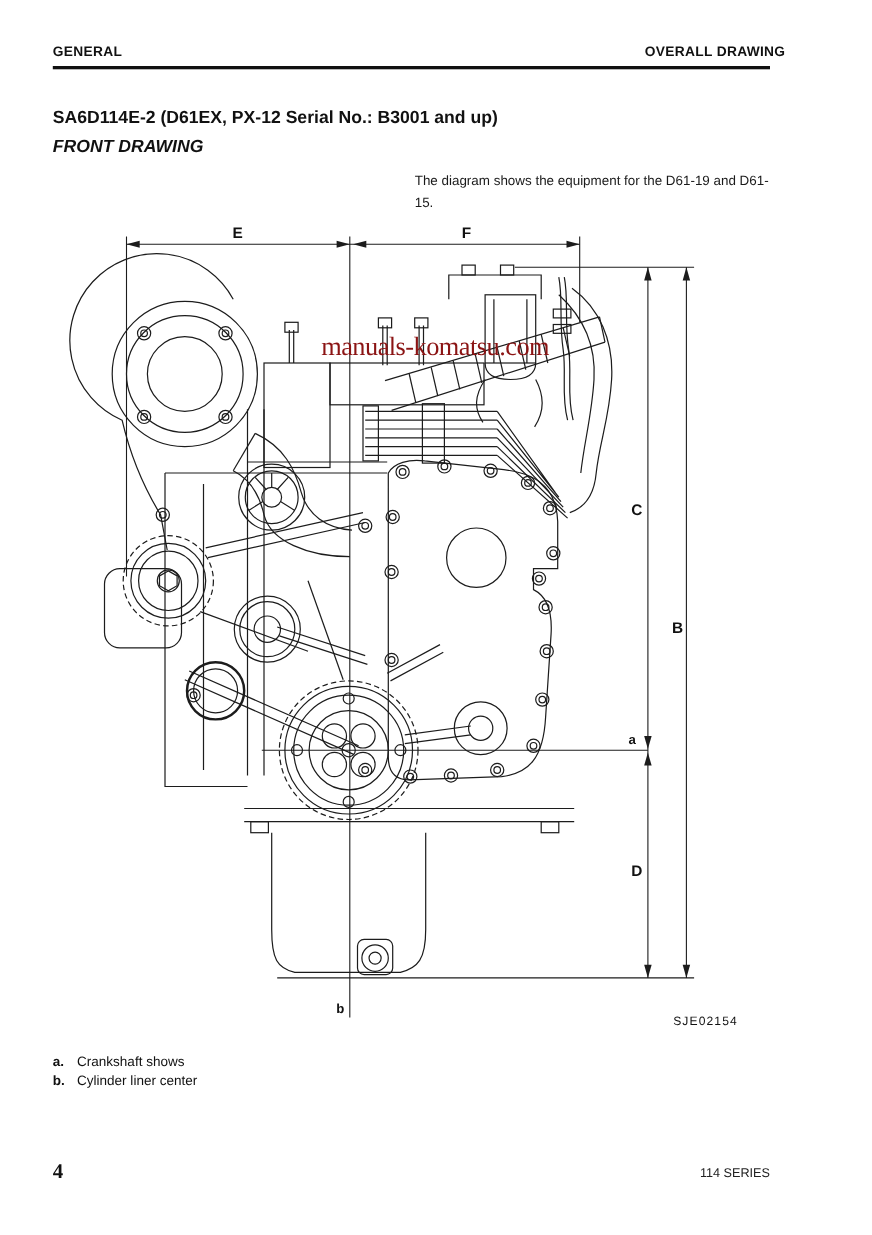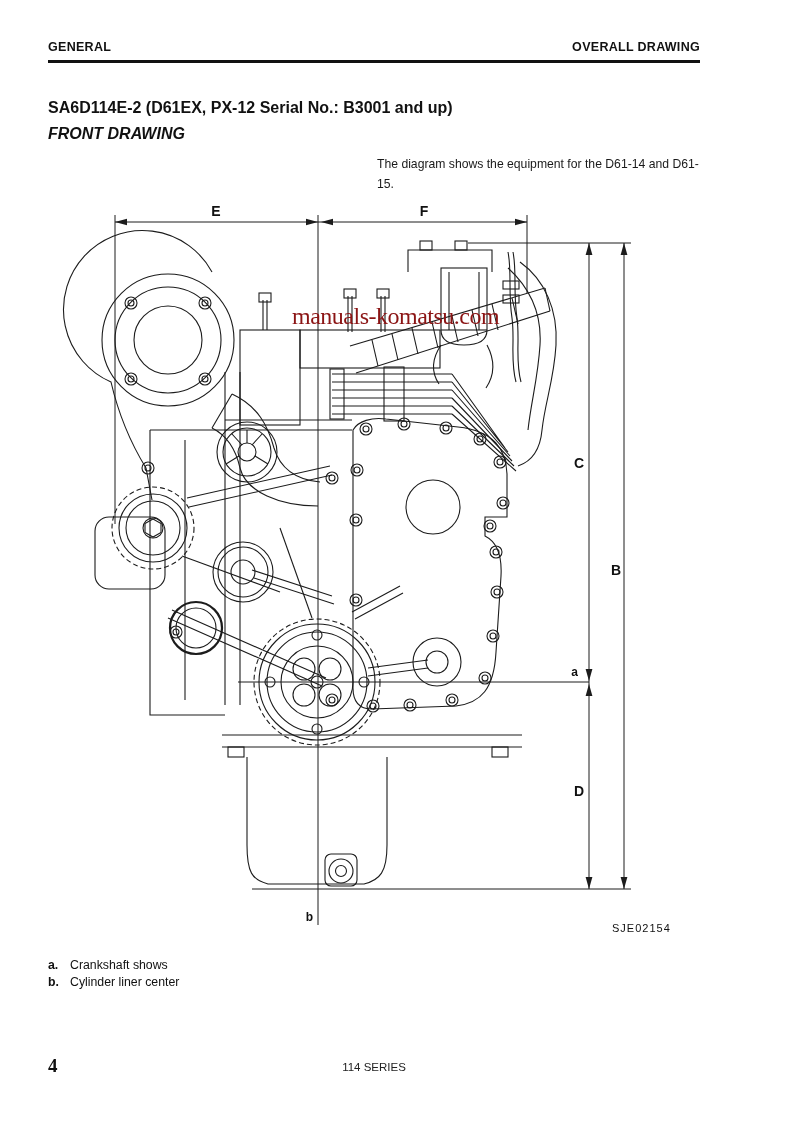--- a/index.html
+++ b/index.html
@@ -6,21 +6,21 @@
   .page{
     position:relative;
     width:793px;height:1123px;
     margin:0 auto;
     background:#ffffff;
     font-family:"Liberation Sans",sans-serif;
     color:#111;
     overflow:hidden;
   }
   
-  .hdr{position:absolute;top:40px;left:48px;right:93px;display:flex;justify-content:space-between;}
+  .hdr{position:absolute;top:40px;left:48px;right:79px;display:flex;justify-content:space-between;}
   .hdr span{font-size:12.5px;font-weight:bold;letter-spacing:.3px;}
   .hdr-rule{position:absolute;top:60px;left:48px;width:652px;height:3px;background:#111;}
   
   .title{position:absolute;top:99px;left:48px;font-weight:bold;font-size:16px;line-height:18px;}
   .title .l2{padding-left:92px;}
   .title .l3{margin-top:8px;font-style:italic;}
   
   .note{position:absolute;top:154px;left:377px;width:330px;font-size:12.2px;line-height:20px;color:#1a1a1a;}
   
   .watermark{
@@ -34,40 +34,40 @@
   svg.drawing text{font-family:"Liberation Sans",sans-serif;fill:#111;stroke:none;}
   .dimlbl{font-size:14px;font-weight:bold;}
   .dimlbl-sm{font-size:12px;font-weight:bold;}
   .figcode{font-family:"DejaVu Sans Mono",monospace;font-size:11px;letter-spacing:1px;}
   
   .legend{position:absolute;top:957px;left:48px;font-size:12.3px;line-height:17px;}
   .legend .row{display:flex;}
   .legend .key{font-weight:bold;width:22px;}
   
   .footer-page{position:absolute;top:1055px;left:48px;font-family:"Liberation Serif",serif;font-size:19px;font-weight:bold;}
-  .footer-series{position:absolute;top:1061px;left:48px;width:652px;text-align:center;font-size:11.5px;color:#222;}
+  .footer-series{position:absolute;top:1061px;left:48px;width:652px;text-align:right;font-size:11.5px;color:#222;}
 </style>
 </head>
 <body>
 
 <div class="page">
 
   <div class="hdr">
     <span>GENERAL</span>
     <span>OVERALL DRAWING</span>
   </div>
   <div class="hdr-rule"></div>
 
   <div class="title">
     <div class="l1">SA6D114E-2 (D61EX, PX-12 Serial No.: B3001 and up)</div>
     <div class="l3">FRONT DRAWING</div>
   </div>
 
   <div class="note">
-    <div>The diagram shows the equipment for the D61-14 and D61-15.</div>
+    <div>The diagram shows the equipment for the D61-19 and D61-15.</div>
   </div>
 
   <div class="watermark" id="wm" style="color: rgb(139, 20, 20);">manuals-komatsu.com</div>
 
   <svg class="drawing" viewBox="0 0 793 1123">
     <defs>
       <g id="bolt">
         <circle r="6" fill="none"></circle>
         <circle r="3" fill="none"></circle>
       </g>

